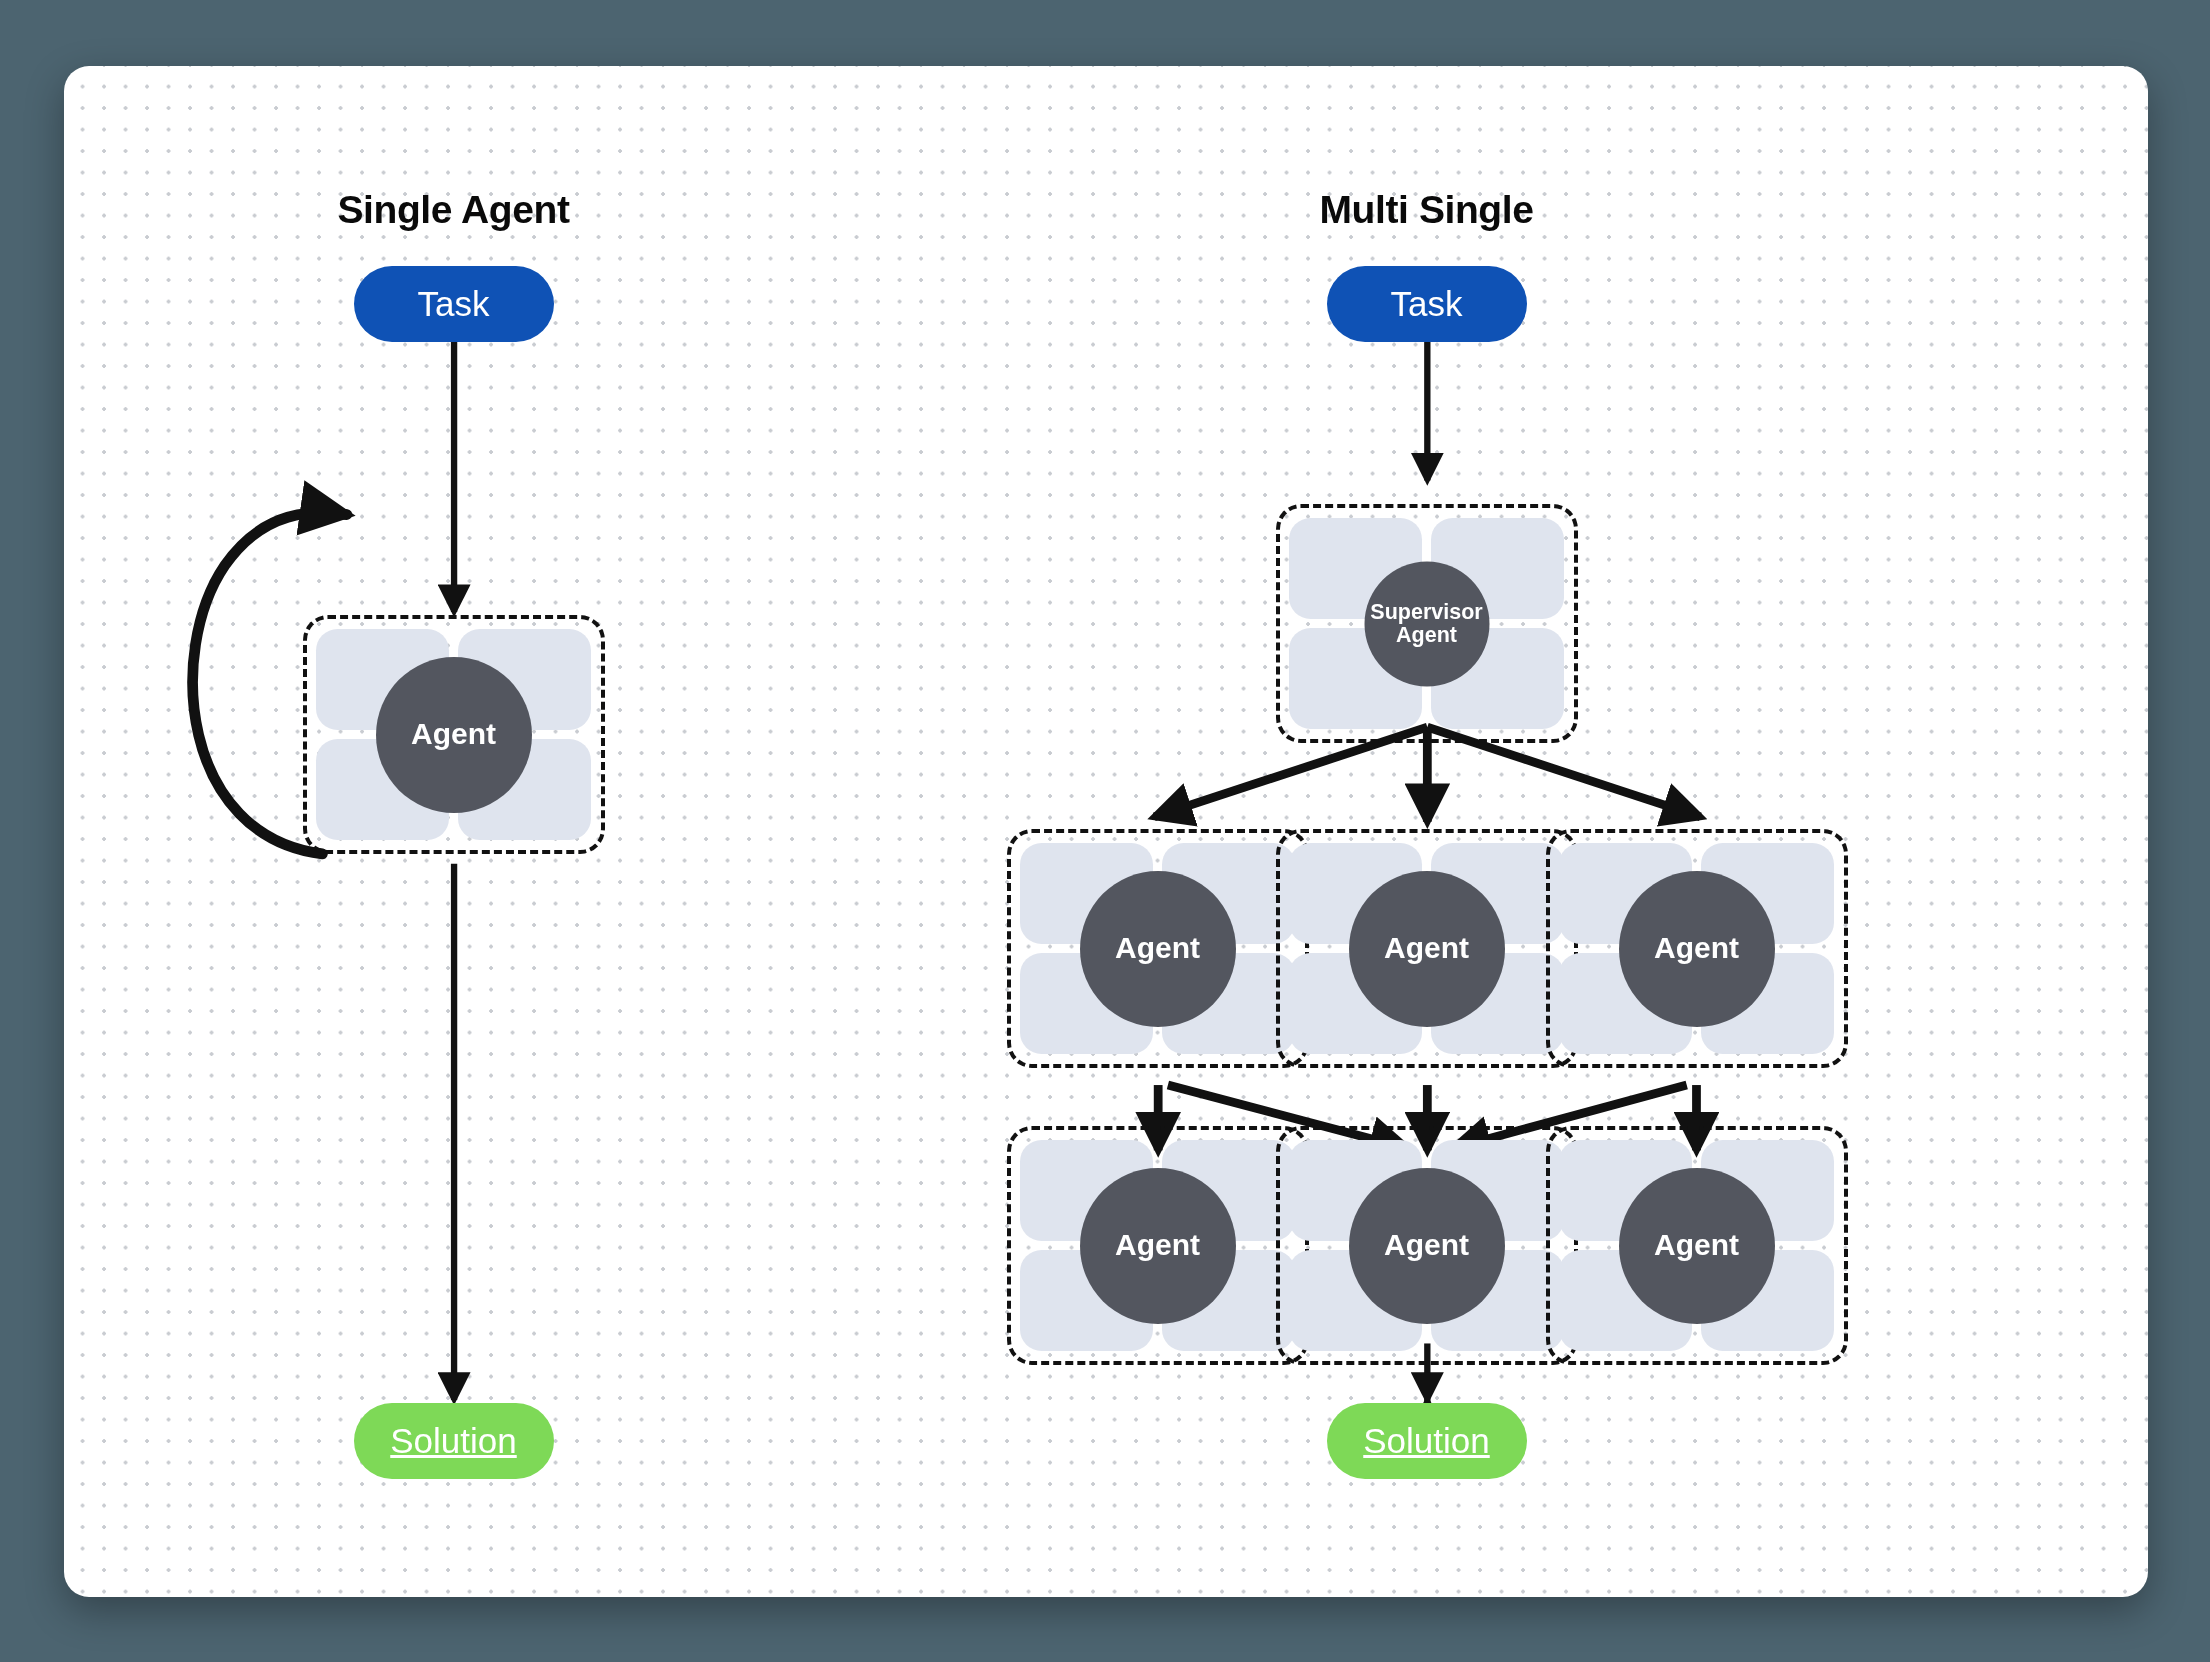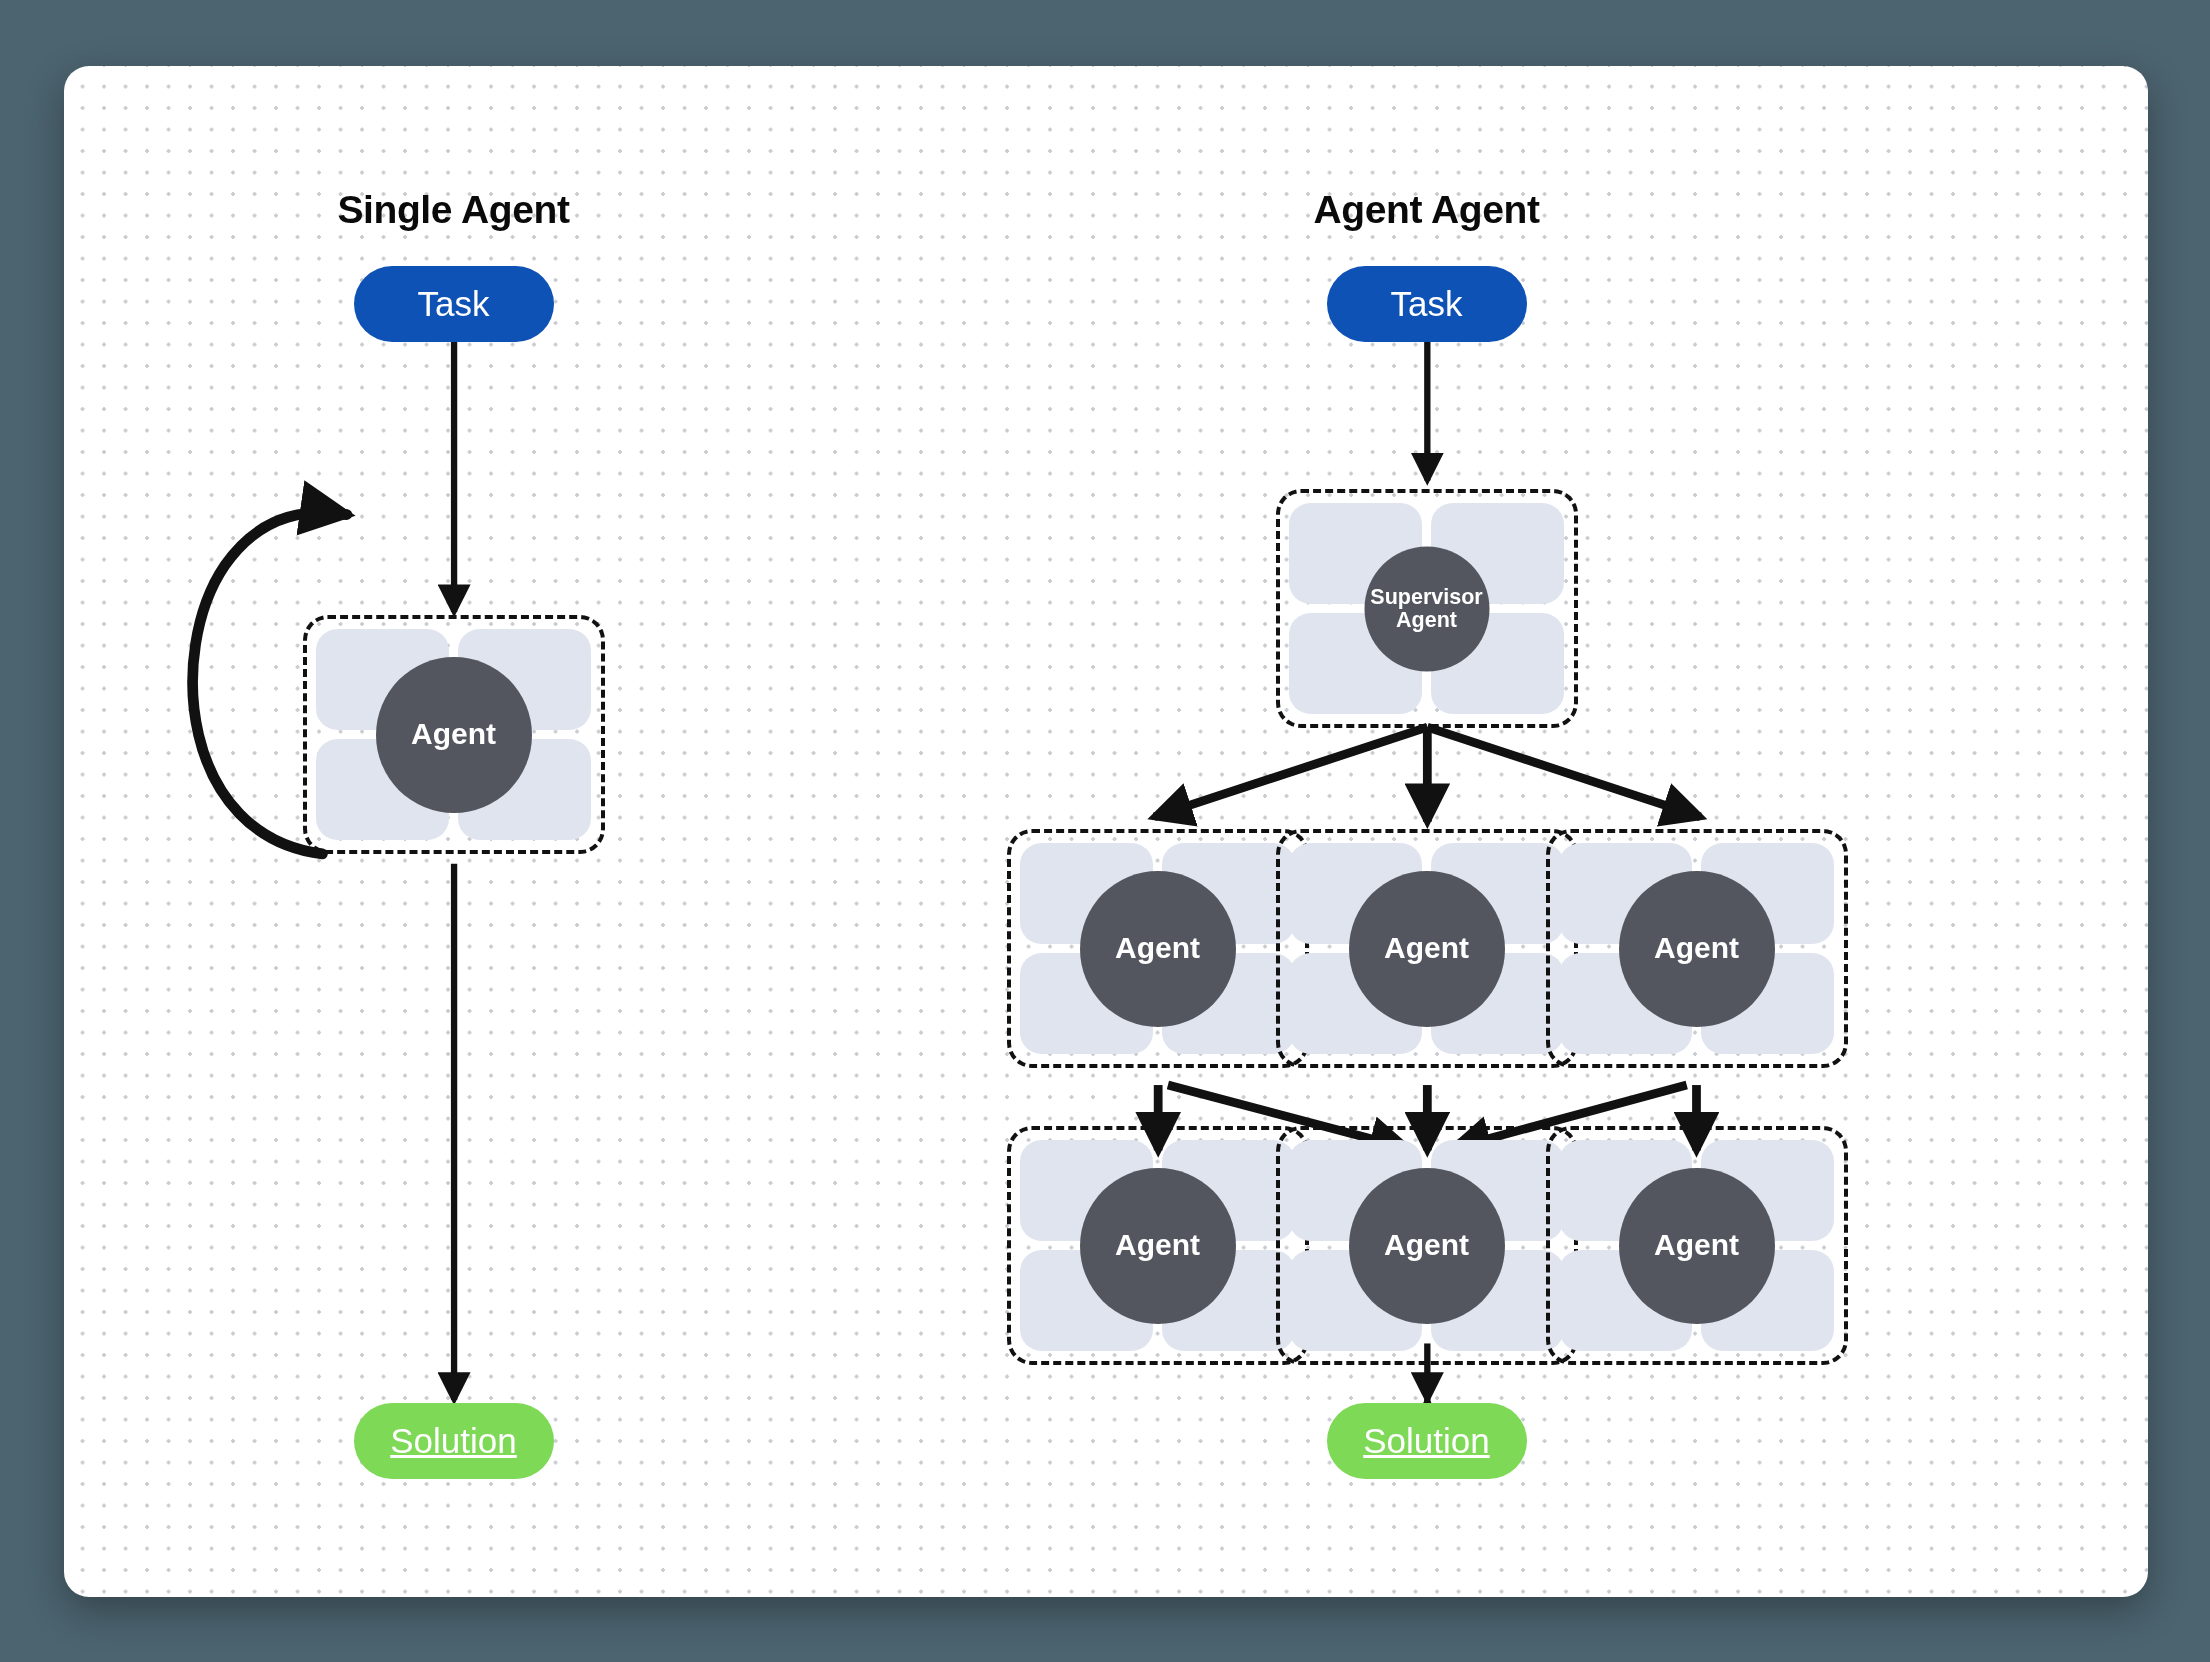--- a/index.html
+++ b/index.html
@@ -169,25 +169,25 @@
       <div class="quad"></div>
       <div class="quad"></div>
       <div class="quad"></div>
       <div class="quad"></div>
     </div>
     <div class="core lg">Agent</div>
   </div>
 
   <div class="pill solution" style="left:390px; top:1337px;">Solution</div>
 
-  <div class="panel-title" style="left:1363px; top:122px;">Agent Agent</div>
+  <div class="panel-title" style="left:1363px; top:122px;">Multi Single</div>
 
   <div class="pill task" style="left:1363px; top:200px;">Task</div>
 
-  <div class="cluster" style="left:1363px; top:423px;text-decoration:underline;">
+  <div class="cluster" style="left:1363px; top:438px;text-decoration:underline;">
     <div class="quads">
       <div class="quad"></div>
       <div class="quad"></div>
       <div class="quad"></div>
       <div class="quad"></div>
     </div>
     <div class="core sm">
       <span>
         <span>Supervisor</span><br>
         <span>Agent</span>

